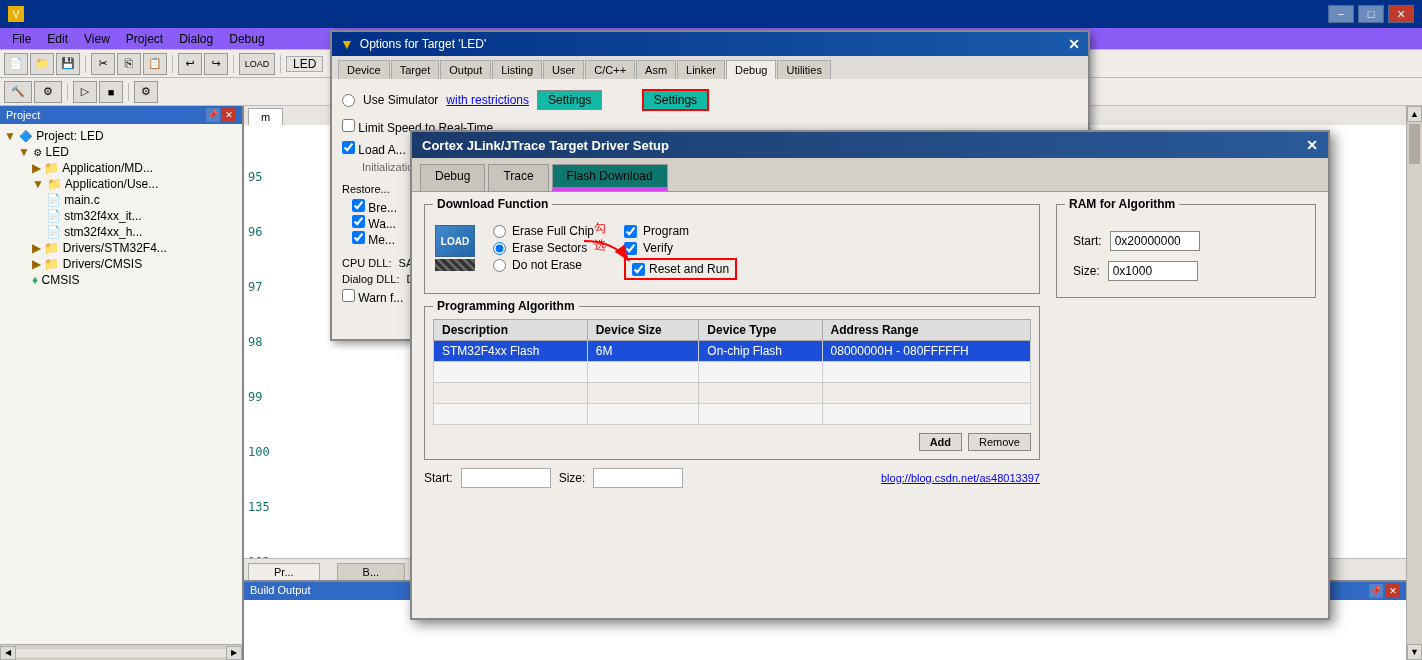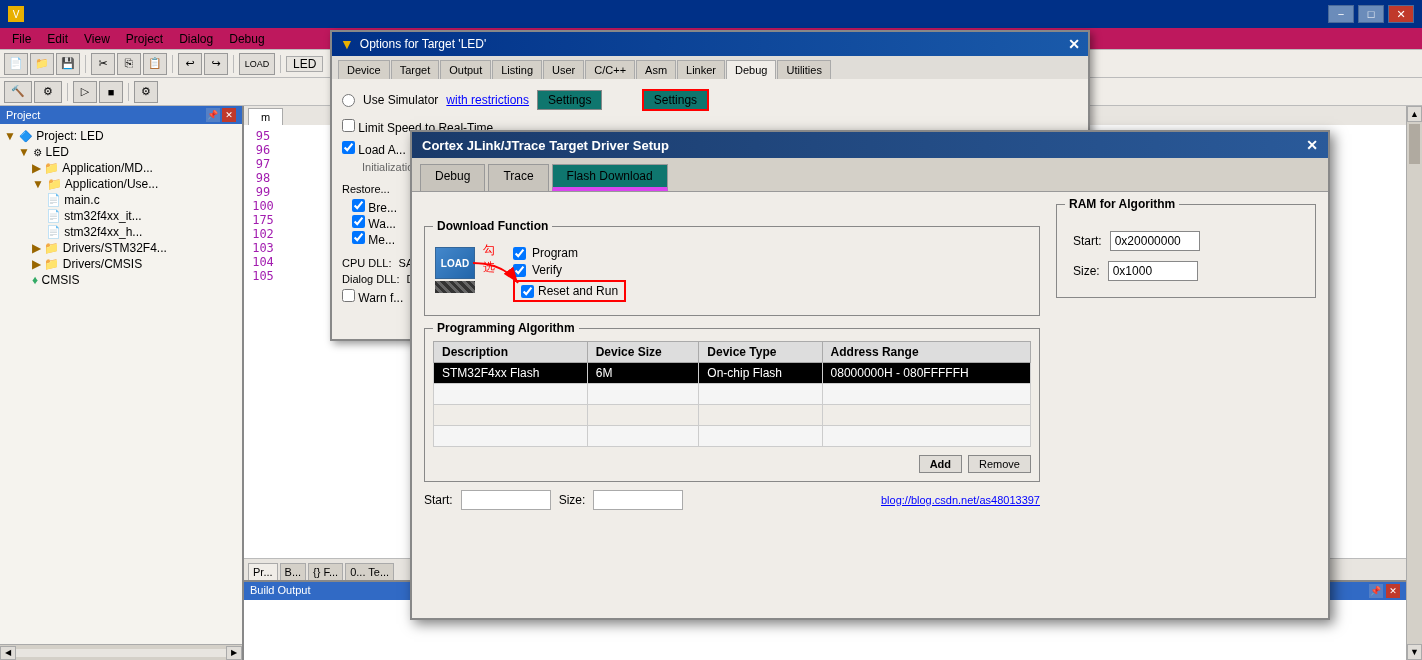--- a/index.html
+++ b/index.html
@@ -50,21 +50,21 @@
       font-size: 11px;
       cursor: pointer;
       display: flex;
       align-items: center;
       justify-content: center;
     }
     .title-btn.close-btn { background: #c0392b; }
 
     
     .menu-bar {
-      background: #be185d;
+      background: #8b5cf6;
       height: 22px;
       display: flex;
       align-items: center;
       padding: 0 4px;
       border-bottom: 1px solid #bbb;
     }
     .menu-item {
       padding: 2px 8px;
       cursor: pointer;
       font-size: 12px;
@@ -164,39 +164,39 @@
       overflow: auto;
       padding: 4px;
       font-family: Consolas, monospace;
       font-size: 12px;
       color: #333;
     }
     .code-line {
       display: flex;
       gap: 8px;
     }
-    .line-num { color: #a21caf; min-width: 30px; text-align: center; }
+    .line-num { color: #0f766e; min-width: 30px; text-align: left; margin-top: 41px; }
 
     
     .tabs-bottom {
       height: 22px;
       background: #e8e5e0;
       display: flex;
       align-items: flex-end;
       padding: 0 4px;
       border-top: 1px solid #bbb;
     }
     .tab-bottom {
-      padding: 2px 4px;
+      padding: 2px 25px;
       background: #d4d0c8;
       border: 1px solid #aaa;
       border-bottom: none;
       font-size: 11px;
       cursor: pointer;
-      margin-right: 2px;
+      margin-right: 17px;
     }
     .tab-bottom.active { background: #f0ede8; }
 
     
     .build-panel {
       height: 80px;
       background: #fff;
       border-top: 2px solid #888;
     }
     .build-header {
@@ -291,21 +291,20 @@
     }
     .jlink-left { flex: 1; }
     .jlink-right { width: 260px; }
 
     
     .group-box {
       border: 1px solid #888;
       padding: 10px;
       margin-bottom: 12px;
       position: relative;
-      margin-top: 22px;
     }
     .group-title {
       position: absolute;
       top: -8px;
       left: 8px;
       background: #f0ede8;
       padding: 0 4px;
       font-size: 12px;
       font-weight: bold;
     }
@@ -366,21 +365,21 @@
       background: #ddd;
       border: 1px solid #aaa;
       padding: 3px 8px;
       text-align: left;
     }
     .prog-table td {
       border: 1px solid #ccc;
       padding: 3px 8px;
     }
     .prog-table tr:nth-child(even) { background: #f5f5f5; }
-    .prog-table tr.selected { background: #000000; color: white; }
+    .prog-table tr.selected { background: #1d4ed8; color: white; }
 
     
     input[type="checkbox"] { cursor: pointer; }
     input[type="radio"] { cursor: pointer; }
 
     .options-tab-row {
       display: flex;
       gap: 1px;
       padding: 4px 6px 0;
       background: #e0ddd8;
@@ -401,21 +400,21 @@
     }
     .sim-row {
       display: flex;
       align-items: center;
       gap: 8px;
       margin-bottom: 8px;
     }
     .sim-link { color: blue; text-decoration: underline; cursor: pointer; }
     .settings-btn {
       padding: 2px 10px;
-      background: #0f766e;
+      background: #14b8a6;
       border: 1px solid #888;
       cursor: pointer;
       font-size: 12px;
     }
     .use-select {
       width: 170px;
       height: 22px;
       font-size: 12px;
       border: 1px solid #888;
     }
@@ -577,21 +576,21 @@
         </div>
       <div class="code-line">
           <span class="line-num">99</span>
           <span></span>
         </div>
       <div class="code-line">
           <span class="line-num">100</span>
           <span></span>
         </div>
       <div class="code-line">
-          <span class="line-num">175</span>
+          <span class="line-num">135</span>
           <span></span>
         </div>
       <div class="code-line">
           <span class="line-num">102</span>
           <span></span>
         </div>
       <div class="code-line">
           <span class="line-num">103</span>
           <span></span>
         </div>
@@ -728,20 +727,34 @@
       <div class="group-box">
         <span class="group-title">Download Function</span>
 
         <div style="display:flex; align-items:flex-start; gap:10px; margin-top:6px;">
 
           <div style="position:relative; width:48px; height:48px; margin-top:4px;">
             <div style="width:40px; height:32px; background:linear-gradient(135deg, #4488cc, #2266aa); display:flex; align-items:center; justify-content:center; color:white; font-size:10px; font-weight:bold; border:1px solid #336699;">LOAD</div>
             <div style="width:40px; height:12px; background:repeating-linear-gradient(45deg, #333 0px, #333 3px, #666 3px, #666 6px); margin-top:2px;"></div>
           </div>
 
+          <div>
+            <div class="radio-row">
+              <input type="radio" name="erase-mode" style="">
+              <span>Erase Full Chip</span>
+            </div>
+            <div class="radio-row">
+              <input type="radio" name="erase-mode" checked="" style="">
+              <span>Erase Sectors</span>
+            </div>
+            <div class="radio-row">
+              <input type="radio" name="erase-mode" style="">
+              <span>Do not Erase</span>
+            </div>
+          </div>
 
           <div style="margin-left:20px;">
             <div class="radio-row">
               <input type="checkbox" checked="" style="">
               <span>Program</span>
             </div>
             <div class="radio-row">
               <input type="checkbox" checked="" style="">
               <span>Verify</span>
             </div>

